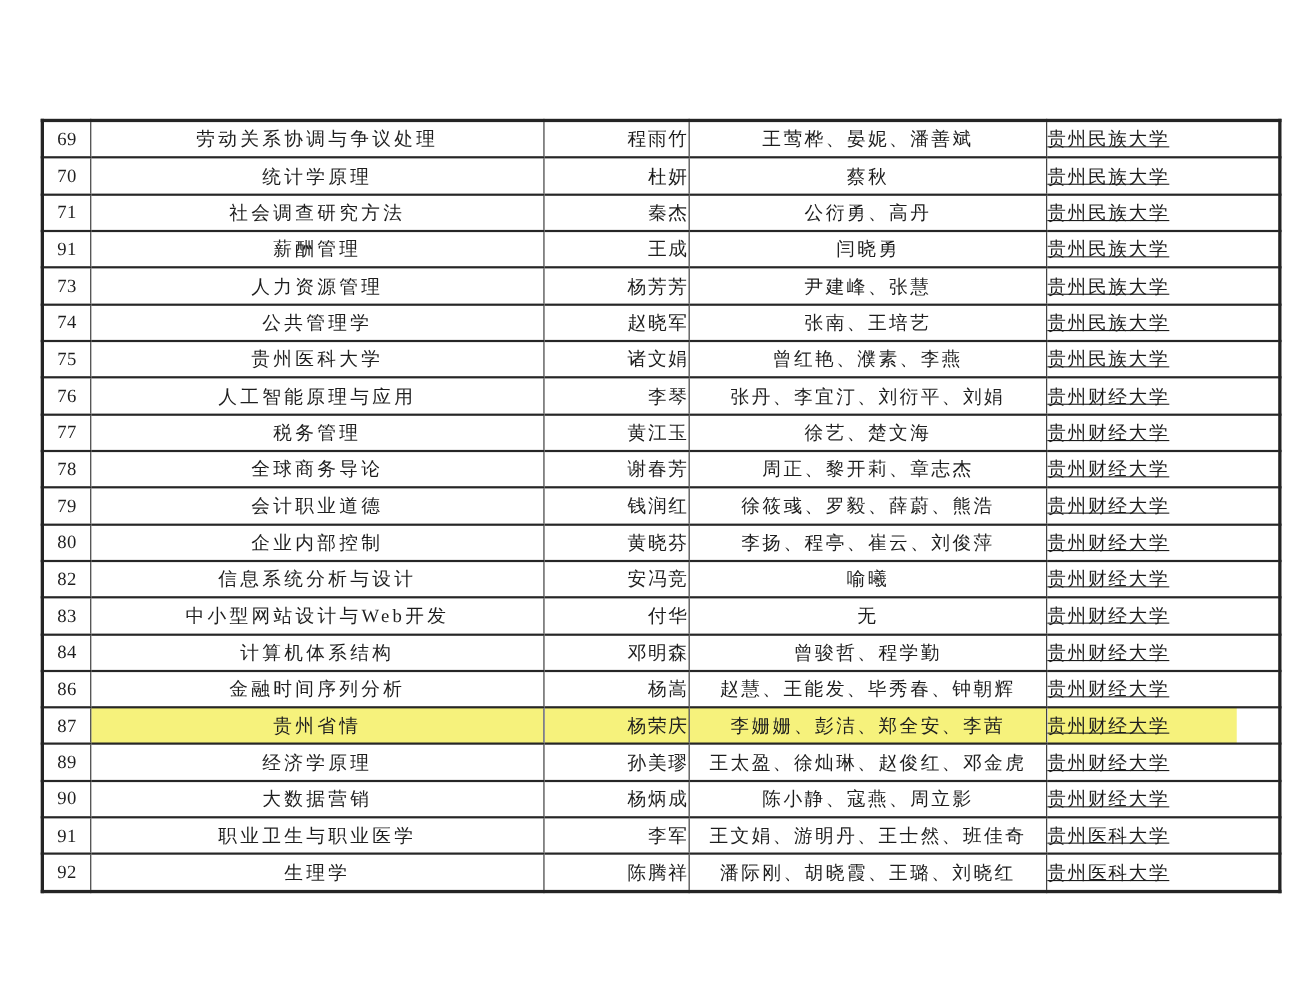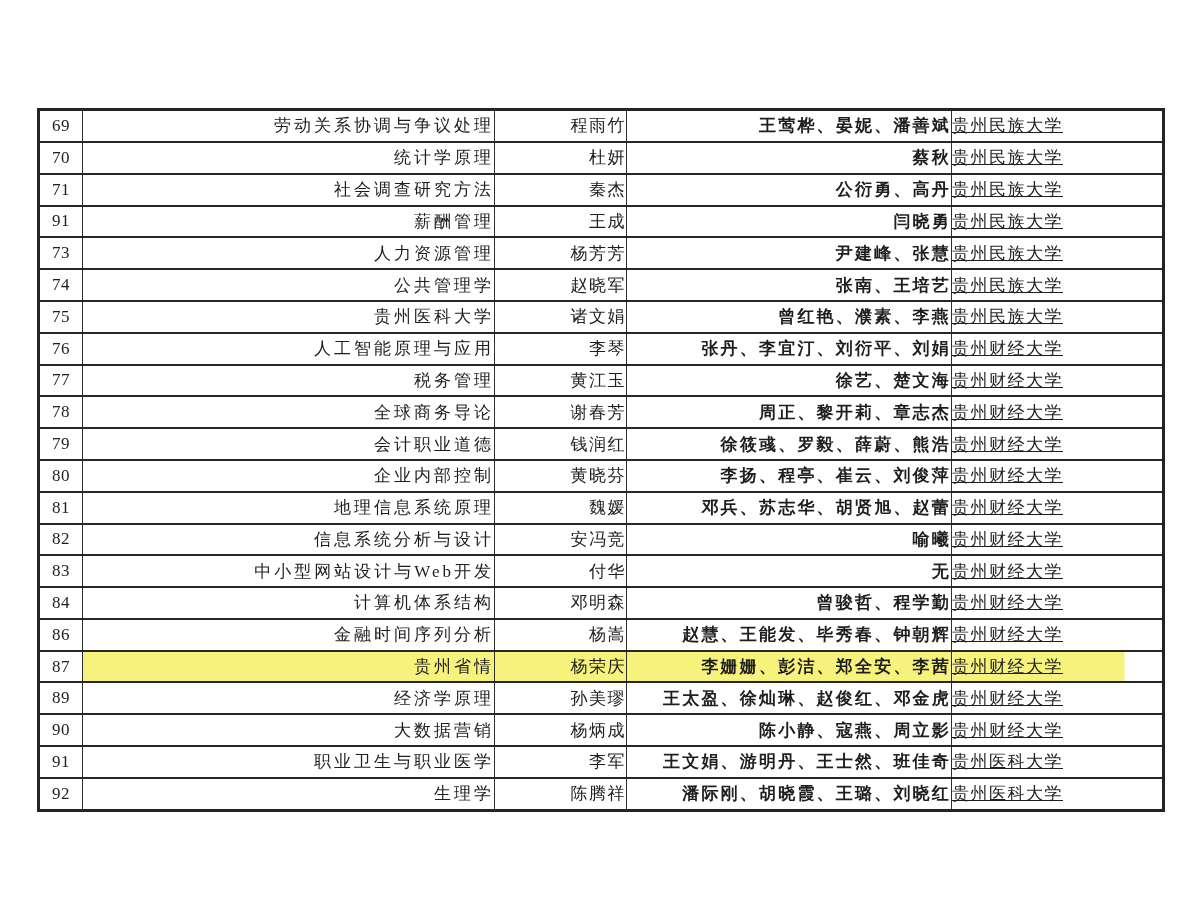--- a/index.html
+++ b/index.html
@@ -31,23 +31,23 @@
     border-top: 2px solid #262626;
     border-bottom: 2px solid #262626;
     padding: 0;
     color: #1e1e1e;
     font-size: 17px;
     vertical-align: middle;
     white-space: nowrap;
     overflow: hidden;
   }
   .c-num    { text-align: center; font-size: 15.5px; letter-spacing: 0.5px; color: #242424; }
-  .c-course { text-align: right;  padding-left: 10px; letter-spacing: 3px; }
+  .c-course { text-align: center;  padding-left: 10px; letter-spacing: 3px; }
   .c-leader { text-align: right; letter-spacing: 1.5px; }
-  .c-team   { text-align: right;  padding-left: 9px;  letter-spacing: 2.2px; font-weight: bold; }
+  .c-team   { text-align: center;  padding-left: 9px;  letter-spacing: 2.2px; }
   .c-univ   { letter-spacing: 1.5px; text-decoration: underline; }
 
   tr.highlighted .c-course,
   tr.highlighted .c-leader,
   tr.highlighted .c-team {
     background: var(--hl);
   }
   
   tr.highlighted .c-univ {
     background: linear-gradient(to right, var(--hl) 0, var(--hl) 82%, #ffffff 82%);
@@ -144,27 +144,20 @@
     <td class="c-univ">贵州财经大学</td>
   </tr>
         <tr>
     <td class="c-num">80</td>
     <td class="c-course">企业内部控制</td>
     <td class="c-leader">黄晓芬</td>
     <td class="c-team">李扬、程亭、崔云、刘俊萍</td>
     <td class="c-univ">贵州财经大学</td>
   </tr>
         <tr>
-    <td class="c-num">81</td>
-    <td class="c-course">地理信息系统原理</td>
-    <td class="c-leader">魏媛</td>
-    <td class="c-team">邓兵、苏志华、胡贤旭、赵蕾</td>
-    <td class="c-univ">贵州财经大学</td>
-  </tr>
-        <tr>
     <td class="c-num">82</td>
     <td class="c-course">信息系统分析与设计</td>
     <td class="c-leader">安冯竞</td>
     <td class="c-team">喻曦</td>
     <td class="c-univ">贵州财经大学</td>
   </tr>
         <tr>
     <td class="c-num">83</td>
     <td class="c-course">中小型网站设计与Web开发</td>
     <td class="c-leader">付华</td>

